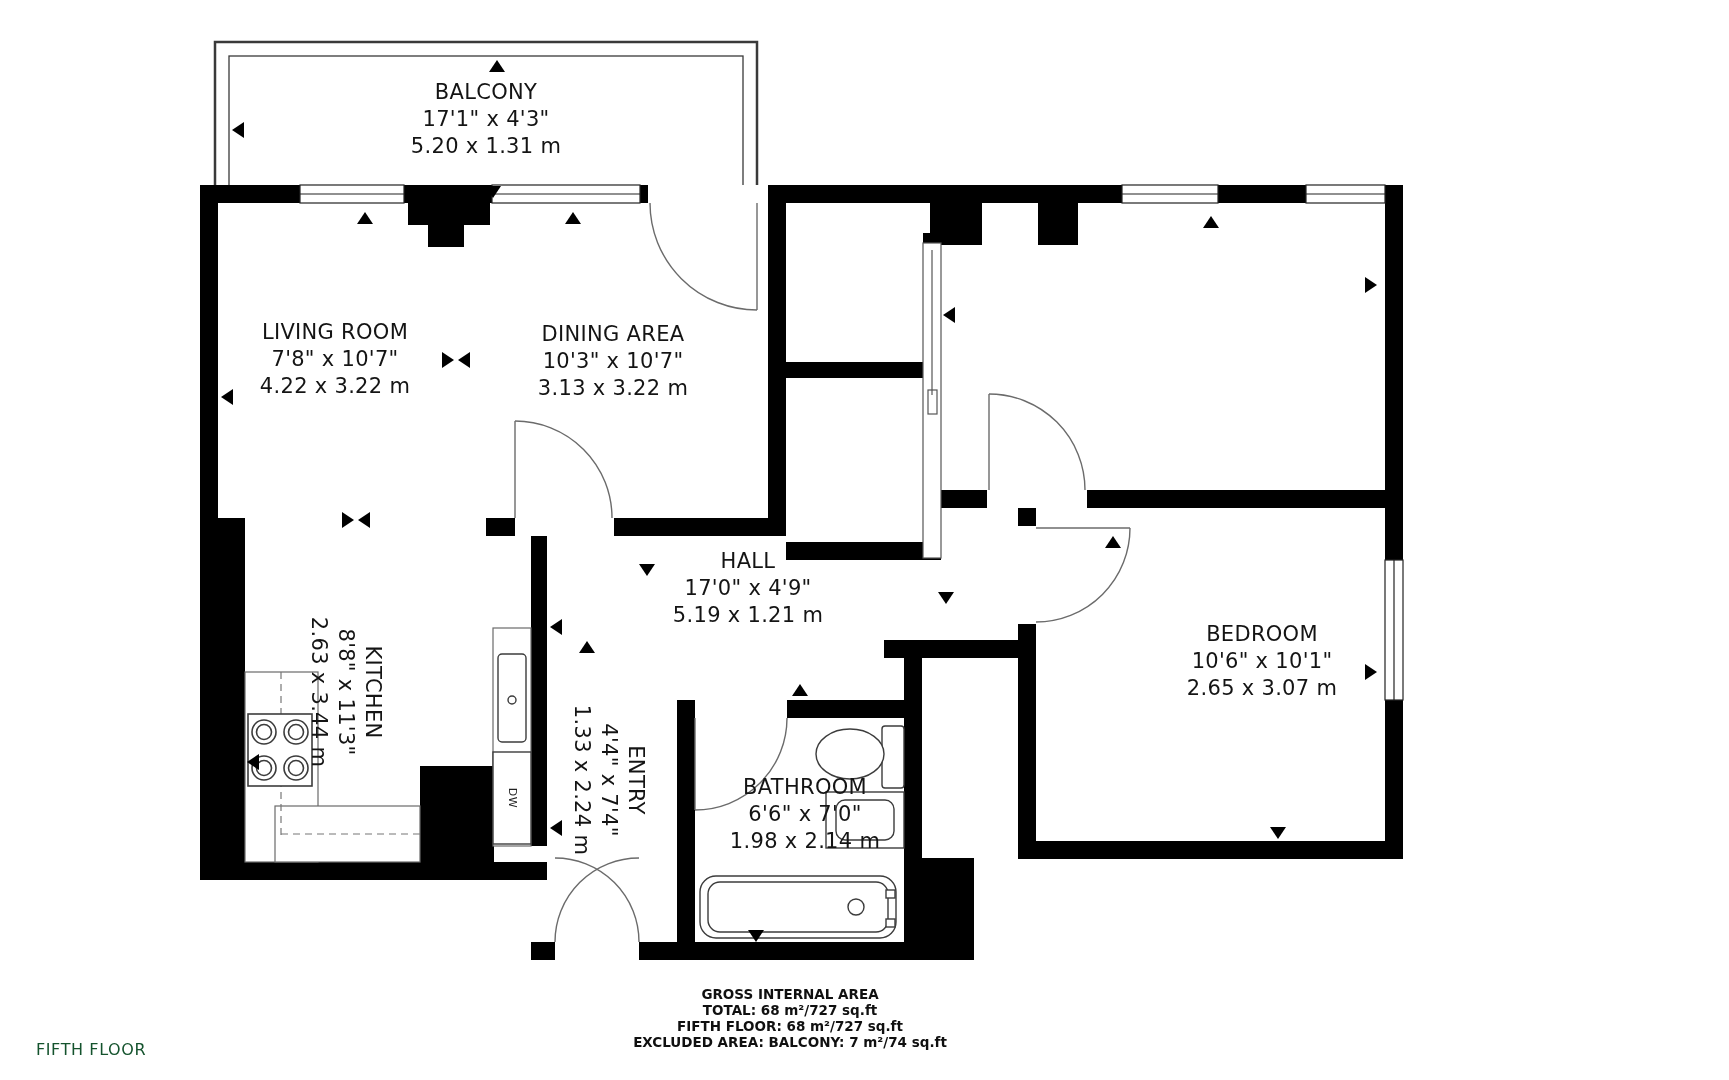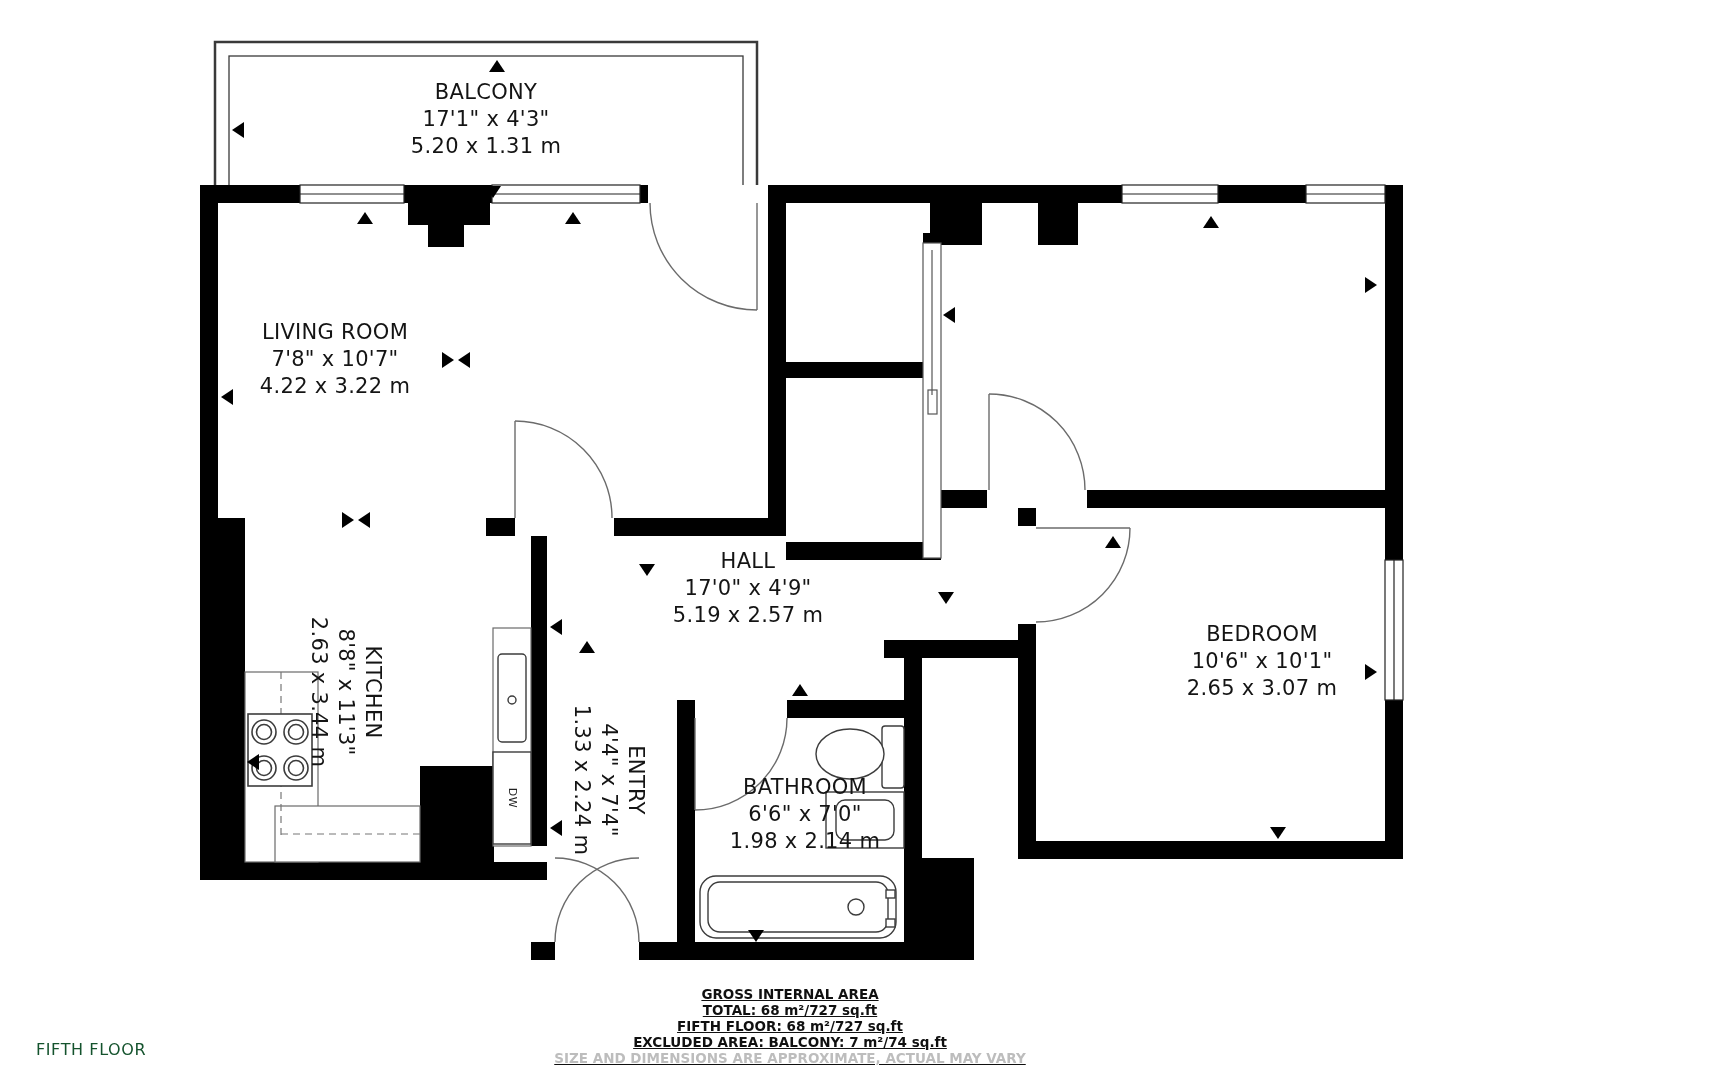--- a/index.html
+++ b/index.html
@@ -5,21 +5,21 @@
   html,body{margin:0;padding:0;background:#fff;}
   .canvas{position:relative;width:1679px;height:1080px;background:#fff;
           font-family:"DejaVu Sans",sans-serif;overflow:hidden;}
   .plan-svg{position:absolute;left:0;top:0;}
   .room-label{position:absolute;transform:translate(-50%,-50%);text-align:center;
               font-size:21px;line-height:27px;color:#141414;white-space:nowrap;letter-spacing:.3px;}
   .room-label.rot{transform:translate(-50%,-50%) rotate(90deg);}
   .dw-label{position:absolute;left:512px;top:798px;transform:translate(-50%,-50%) rotate(90deg);
             font-size:11px;color:#222;letter-spacing:.5px;}
   .footer{position:absolute;left:790px;top:986px;transform:translateX(-50%);text-align:center;
-          font-size:13.5px;line-height:16px;font-weight:700;color:#101010;white-space:nowrap;text-decoration:underline;}
+          font-size:13.5px;line-height:16px;font-weight:700;color:#101010;white-space:nowrap;}
   .footer .muted{color:#bdbdbd;}
   .floor-title{position:absolute;left:36px;top:1040px;font-size:16px;color:#14532d;letter-spacing:.6px;}
 </style>
 </head>
 <body>
 
 <div class="canvas">
 
   <svg class="plan-svg" width="1729" height="1080" viewBox="0 0 1729 1080">
 
@@ -205,26 +205,31 @@
     <div>17'1" x 4'3"</div>
     <div>5.20 x 1.31 m</div>
   </div>
 
   <div class="room-label" style="left:335px;top:359px">
     <div>LIVING ROOM</div>
     <div>7'8" x 10'7"</div>
     <div>4.22 x 3.22 m</div>
   </div>
 
+  <div class="room-label" style="left:613px;top:361px">
+    <div>DINING AREA</div>
+    <div>10'3" x 10'7"</div>
+    <div>3.13 x 3.22 m</div>
+  </div>
 
 
   <div class="room-label" style="left:748px;top:588px">
     <div>HALL</div>
     <div>17'0" x 4'9"</div>
-    <div>5.19 x 2.57 m</div>
+    <div>5.19 x 1.21 m</div>
   </div>
 
   <div class="room-label rot" style="left:345px;top:692px">
     <div>KITCHEN</div>
     <div>8'8" x 11'3"</div>
     <div>2.63 x 3.44 m</div>
   </div>
 
   <div class="room-label rot" style="left:608px;top:780px">
     <div>ENTRY</div>
@@ -244,18 +249,17 @@
     <div>2.65 x 3.07 m</div>
   </div>
 
   <div class="dw-label">DW</div>
 
   <div class="footer">
     <div>GROSS INTERNAL AREA</div>
     <div>TOTAL: 68 m²/727 sq.ft</div>
     <div>FIFTH FLOOR: 68 m²/727 sq.ft</div>
     <div>EXCLUDED AREA: BALCONY: 7 m²/74 sq.ft</div>
-    <div class="muted">SIZE AND DIMENSIONS ARE APPROXIMATE, ACTUAL MAY VARY</div>
   </div>
 
   <div class="floor-title">FIFTH FLOOR</div>
 
 </div>
 
 </body></html>

